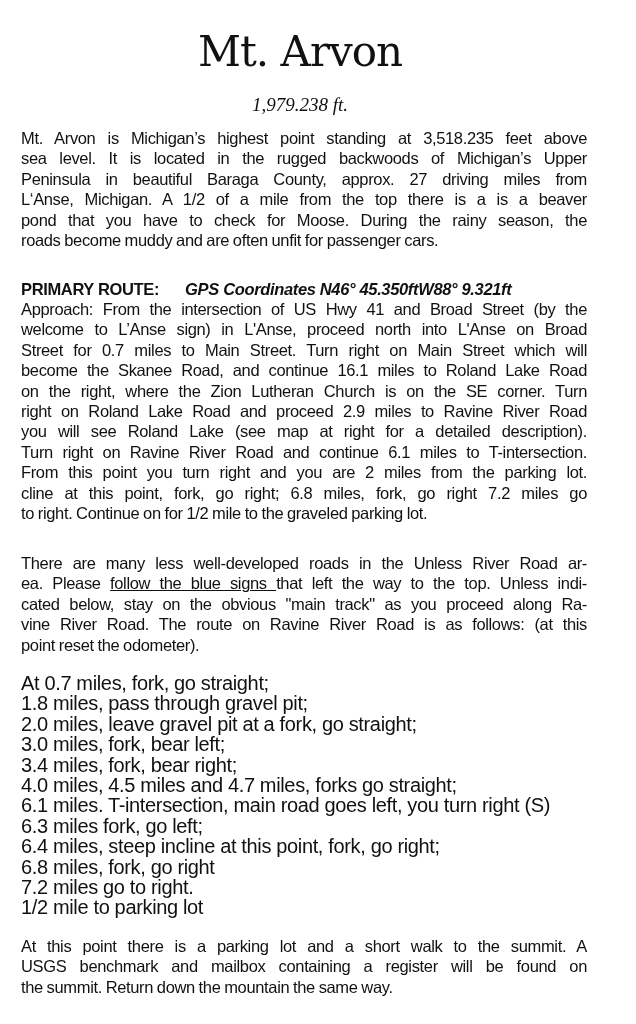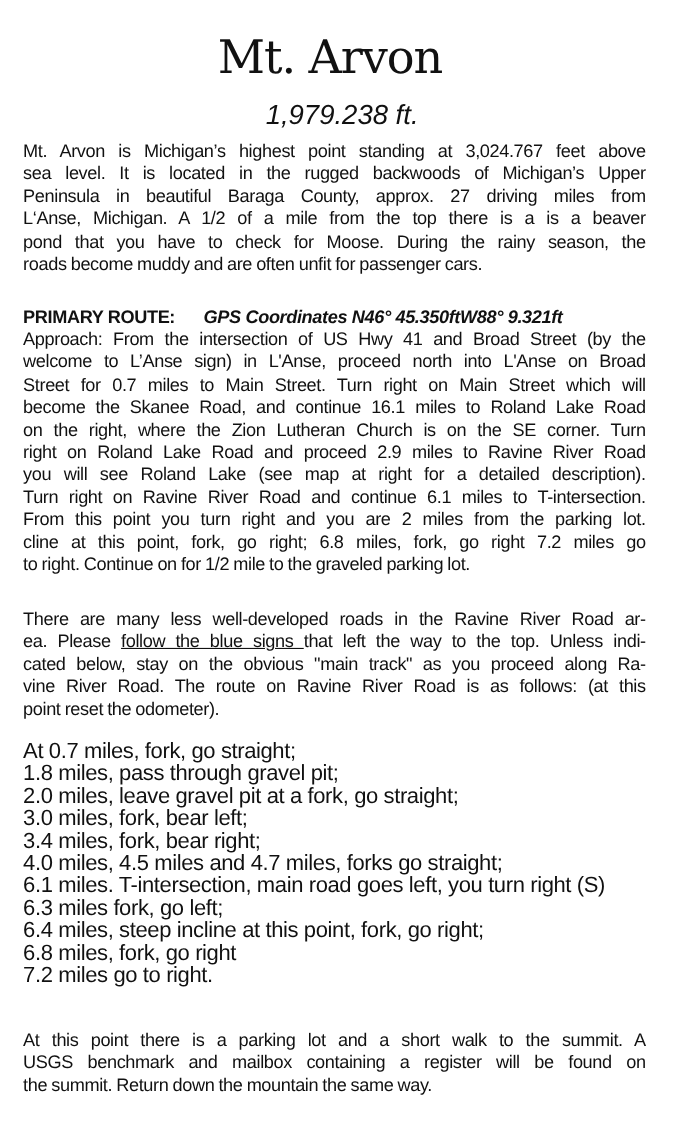--- a/index.html
+++ b/index.html
@@ -24,25 +24,24 @@
       font-size: 42px;
       line-height: 60px;
       letter-spacing: -1px;
     }
     .subtitle {
       position: absolute;
       left: 0;
       width: 600px;
       top: 94px;
       text-align: center;
-      font-family: Liberation Sans, sans-serif;
+      font-family: Liberation Serif, serif;
       font-style: italic;
-      font-size: 25px;
+      font-size: 19px;
       line-height: 22px;
-      margin-left: 11px;
     }
     .block {
       position: absolute;
       left: 21px;
       width: 566px;
       font-family: "Liberation Sans", sans-serif;
       font-size: 16.5px;
       line-height: 20.4px;
       text-align: justify;
       text-align-last: left;
@@ -100,21 +99,21 @@
       white-space: nowrap;
     }
   </style>
 </head>
 <body>
 
 <h1 class="title" style="margin:0;font-weight:normal;">Mt. Arvon</h1>
 <div class="subtitle">1,979.238 ft.</div>
 
 <div class="block" style="top:128px;">
-  <span class="ln">Mt. Arvon is Michigan’s highest point standing at 3,024.767 feet above</span>
+  <span class="ln">Mt. Arvon is Michigan’s highest point standing at 3,518.235 feet above</span>
   <span class="ln">sea level. It is located in the rugged backwoods  of  Michigan’s  Upper</span>
   <span class="ln">Peninsula in beautiful Baraga County, approx. 27 driving miles from</span>
   <span class="ln">L‘Anse, Michigan.  A 1/2 of a mile from the top there is a is a beaver</span>
   <span class="ln">pond that you have to check for Moose. During the rainy season, the</span>
   <span class="ln last">roads become muddy and are often unfit for passenger cars.</span>
 </div>
 
 <div class="route-header">
   <span class="route-label">PRIMARY ROUTE:</span><span class="gps">GPS Coordinates N46° 45.350ft</span><span class="gps gps-w">W88°  9.321ft</span>
 </div>
@@ -127,38 +126,39 @@
   <span class="ln">on the right, where the Zion Lutheran Church is on the SE corner. Turn</span>
   <span class="ln">right on Roland Lake Road and proceed 2.9 miles to Ravine River Road</span>
   <span class="ln">you will see Roland Lake (see map at right for a detailed description).</span>
   <span class="ln">Turn right on Ravine River Road and continue 6.1 miles to T-intersection.</span>
   <span class="ln">From this point you turn right and you are 2 miles from the parking lot.</span>
   <span class="ln">cline at this point, fork, go right; 6.8 miles, fork, go right  7.2 miles go</span>
   <span class="ln last">to right. Continue on for 1/2 mile to the graveled parking lot.</span>
 </div>
 
 <div class="block" style="top:553px;">
-  <span class="ln">There are many less well-developed roads in the Ravine River Road ar-</span>
+  <span class="ln">There are many less well-developed roads in the Unless River Road ar-</span>
   <span class="ln"><span>ea. Please </span><span class="underline">follow the blue signs </span><span>that left the way to the top. Unless indi-</span></span>
   <span class="ln">cated below, stay on the obvious "main track" as you proceed along Ra-</span>
   <span class="ln">vine River Road. The route on Ravine River Road is as follows: (at this</span>
   <span class="ln last">point reset the odometer).</span>
 </div>
 
 <ul class="steps">
   <li>At 0.7 miles, fork, go straight;</li>
   <li>1.8 miles, pass through gravel pit;</li>
   <li>2.0 miles, leave gravel pit at a fork, go straight;</li>
   <li>3.0 miles, fork, bear left;</li>
   <li>3.4 miles, fork, bear right;</li>
   <li>4.0 miles, 4.5 miles and 4.7 miles, forks go straight;</li>
   <li>6.1 miles. T-intersection, main road goes left, you turn right (S)</li>
   <li>6.3 miles fork, go left;</li>
   <li>6.4 miles, steep incline at this point, fork, go right;</li>
   <li>6.8 miles, fork, go right</li>
   <li>7.2 miles go to right.</li>
+  <li>1/2 mile to parking lot</li>
 </ul>
 
 <div class="block" style="top:936px;">
   <span class="ln">At this point there is a parking lot and a short walk to the summit. A</span>
   <span class="ln">USGS benchmark and mailbox  containing a register will be found on</span>
   <span class="ln last">the summit. Return down the mountain the same way.</span>
 </div>
 
 </body></html>

